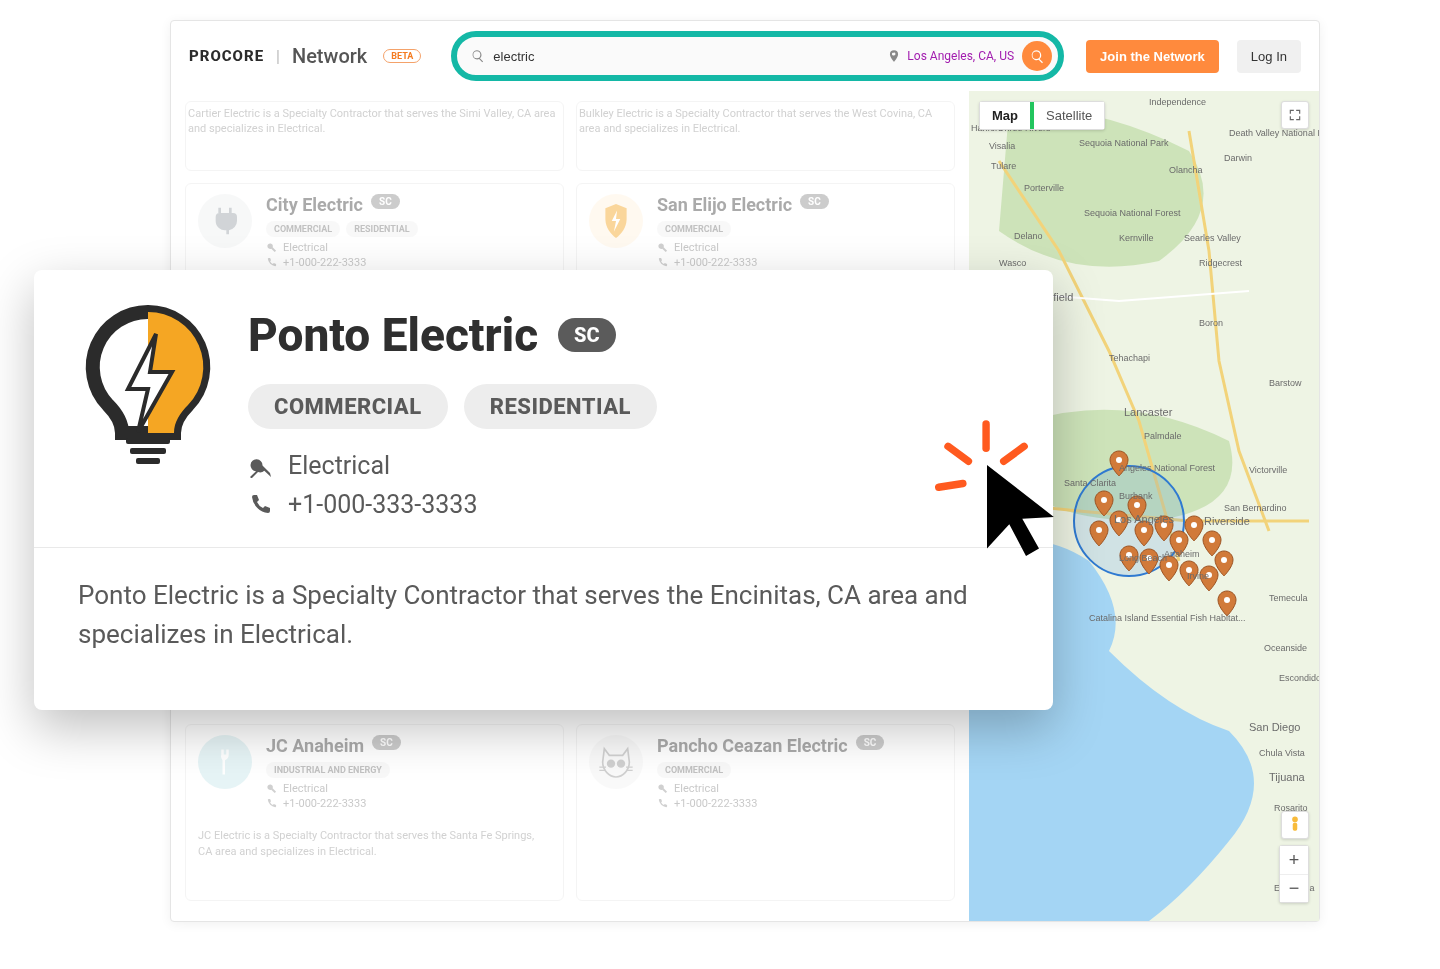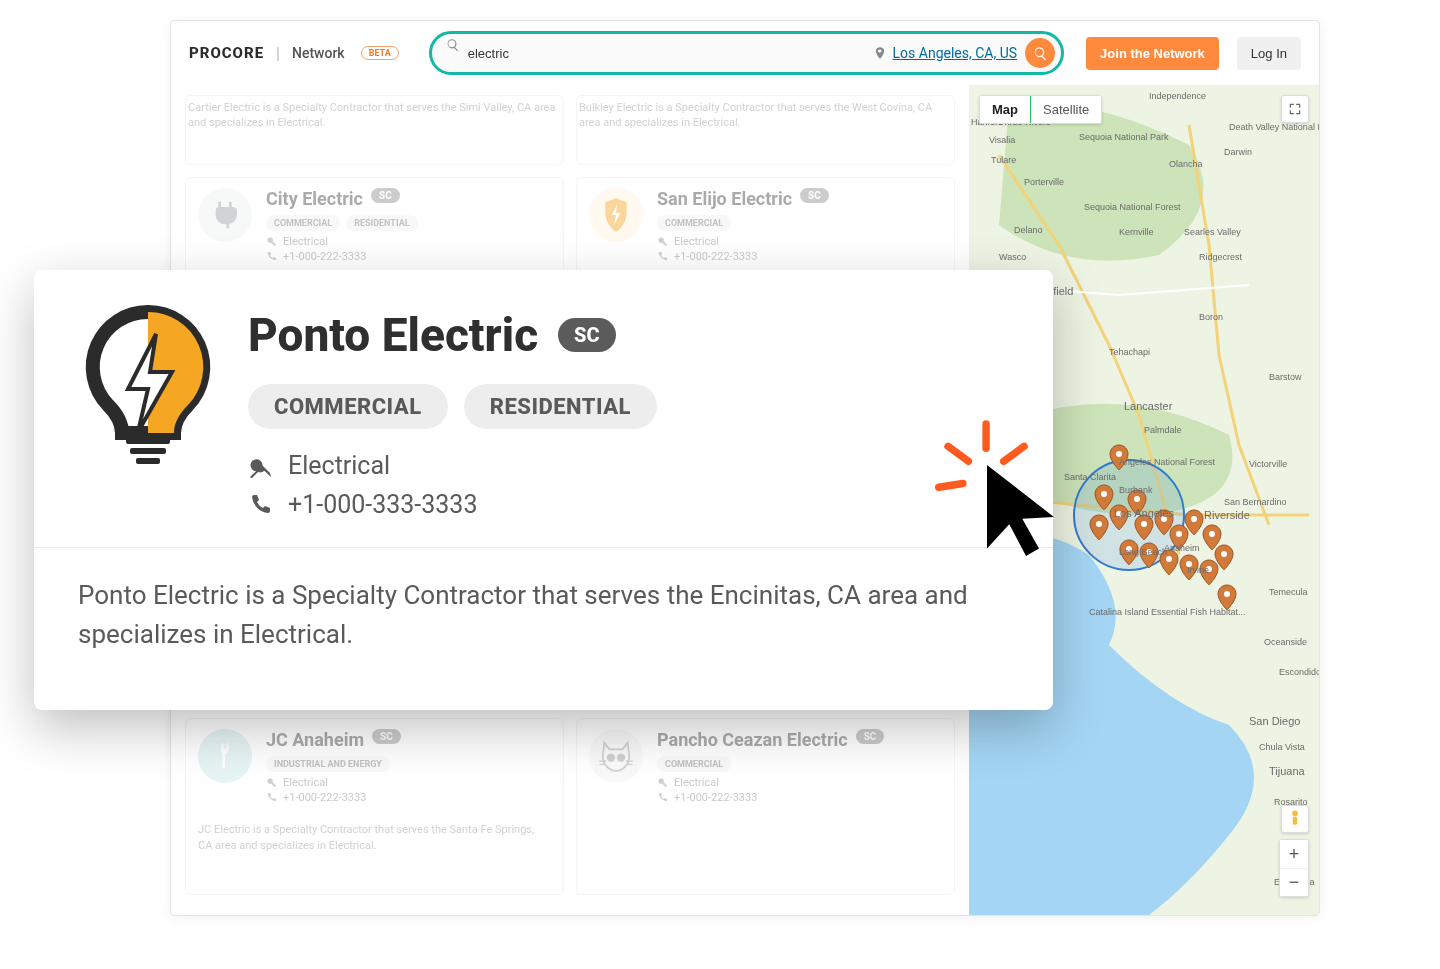--- a/index.html
+++ b/index.html
@@ -25,44 +25,44 @@
   .header {
     display: flex; align-items: center;
     padding: 10px 18px;
     gap: 12px;
   }
   .logo-text {
     font-weight: 800; letter-spacing: 1px;
     font-size: 15px; color: #2b2b2b;
   }
   .logo-sep { color: #bbb; font-size: 16px; }
-  .logo-network { font-size: 14px; font-weight: 500; color: #555; }
+  .logo-network { font-size: 20px; font-weight: 500; color: #555; }
   .beta-badge {
     font-size: 9px; font-weight: 700; color: #f47b20;
     border: 1px solid #f4a26a; border-radius: 10px;
     padding: 1px 7px; margin-left: 4px;
   }
   .search-wrap {
     flex: 1;
-    display: flex; 
+    display: flex; align-items: center;
     background: #fafafa;
-    border: 3px solid #14b8a6;
+    border: 6px solid #14b8a6;
     border-radius: 999px;
     padding: 4px 6px 4px 14px;
     margin-left: 18px;
     max-width: 670px;
   }
   .search-icon, .loc-icon { width: 14px; height: 14px; fill: #888; }
   .search-input {
     flex: 1; border: none; background: transparent;
     font-size: 13px; color: #333; padding: 6px 8px;
     outline: none;
   }
   .loc-wrap { display: flex; align-items: center; gap: 6px; padding-right: 8px; }
-  .loc-text { font-size: 14px; color: #0369a1; text-decoration: underline; }
+  .loc-text { font-size: 12px; color: #a21caf; }
   .go-btn {
     width: 30px; height: 30px; border-radius: 50%;
     background: #ff8a3d; border: none; cursor: pointer;
     display: flex; align-items: center; justify-content: center;
   }
   .go-btn svg { width: 15px; height: 15px; fill: #fff; }
   .join-btn {
     background: #ff8a3d; color: #fff; border: none;
     border-radius: 4px; padding: 9px 14px;
     font-size: 13px; font-weight: 600; cursor: pointer;
@@ -138,21 +138,21 @@
     display: flex; background: #fff;
     border: 1px solid #ddd; border-radius: 3px;
     box-shadow: 0 1px 3px rgba(0,0,0,.15);
     font-size: 13px;
   }
   .map-ctrl button {
     border: none; background: #fff; padding: 6px 12px;
     cursor: pointer; font-size: 13px; color: #555;
   }
   .map-ctrl button.active { font-weight: 700; color: #222; }
-  .map-ctrl button + button { border-left: 1px solid #22c55e; }
+  .map-ctrl button + button { border-left: 4px solid #22c55e; }
   .map-full {
     position: absolute; top: 10px; right: 10px;
     width: 28px; height: 28px; background: #fff;
     border: 1px solid #ddd; border-radius: 3px;
     box-shadow: 0 1px 3px rgba(0,0,0,.15);
     display: flex; align-items: center; justify-content: center;
     cursor: pointer;
   }
   .map-zoom {
     position: absolute; bottom: 18px; right: 10px;

